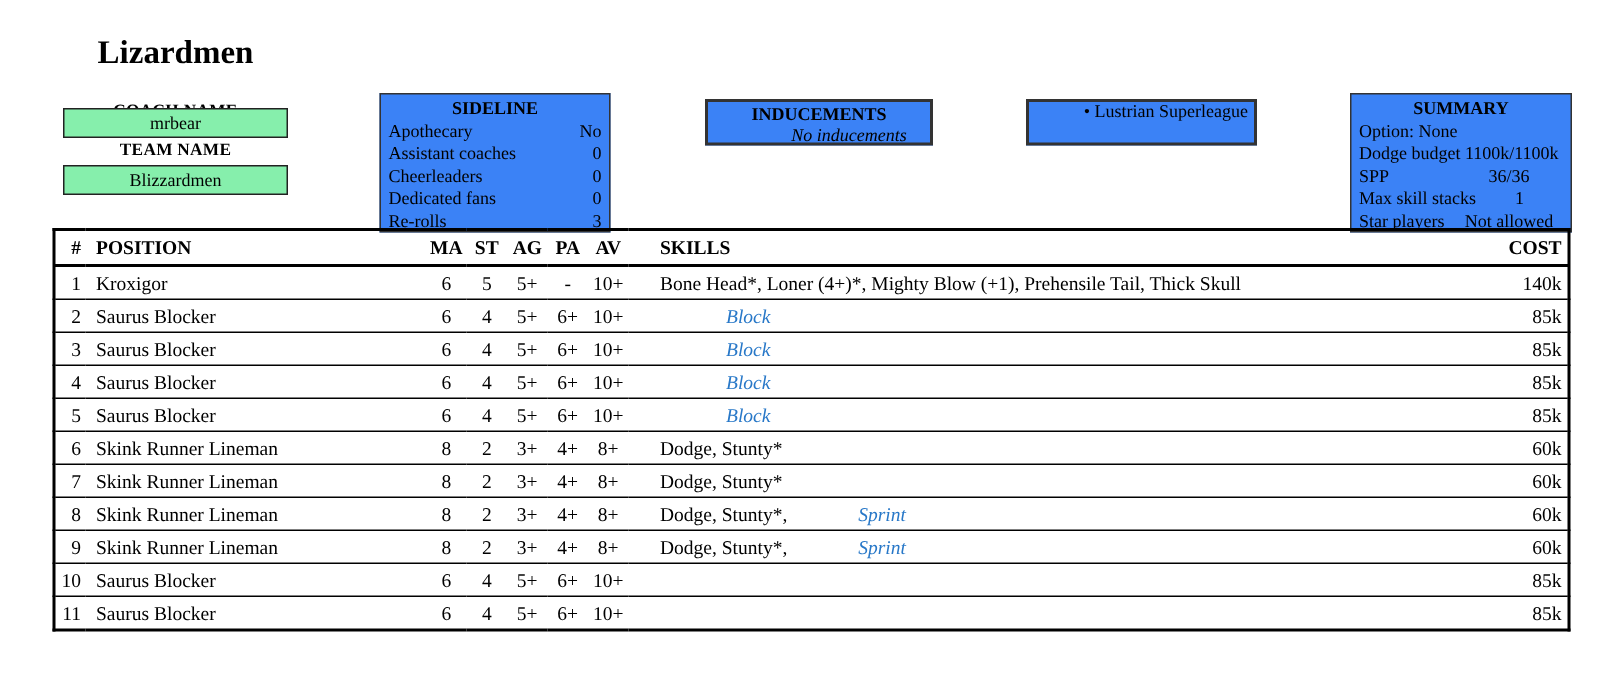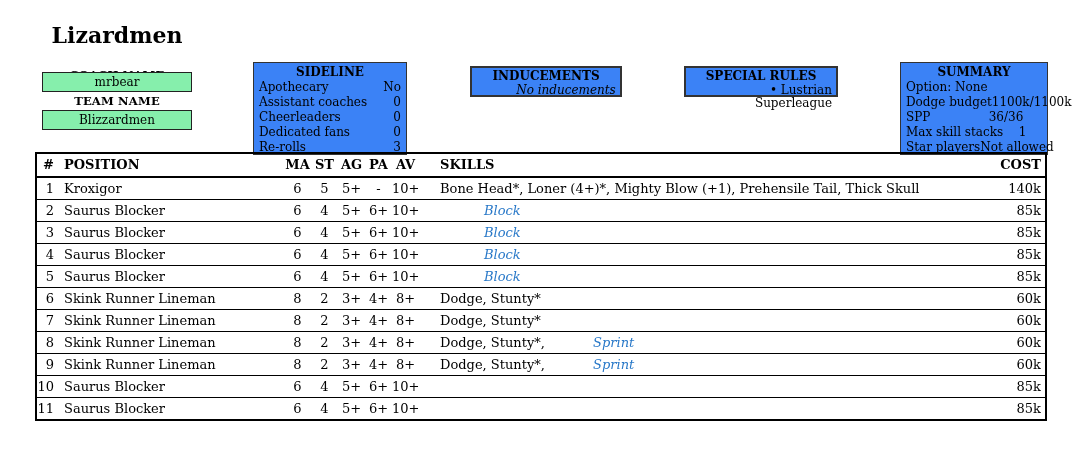--- a/index.html
+++ b/index.html
@@ -1,18 +1,18 @@
 <!DOCTYPE html>
 <html><head>
 <meta charset="utf-8">
 <style>
   * { margin: 0; padding: 0; box-sizing: border-box; }
   html, body { background: #ffffff; }
   body { font-family: "DejaVu Serif", "Liberation Serif", serif; color: #000; }
-  .page { position: relative; width: 1080px; height: 438px; background: #fff; overflow: hidden; }
+  .page { position: relative; width: 1080px; height: 438px; background: #fff; overflow: hidden; font-family: Liberation Serif, serif; }
 
   
   .team-title { position: absolute; left: 42px; top: 22px; width: 150px; text-align: center;
                 font-size: 22px; font-weight: bold; }
   .field-label { position: absolute; width: 150px; left: 42px; text-align: center;
                  font-size: 11.5px; font-weight: bold; letter-spacing: 0.2px; }
   .coach-label { top: 56px; margin-top: 12px; }
   .team-label  { top: 94px; }
   .field-box { position: absolute; left: 42px; width: 150px; height: 20px; border: 1px solid #222;
                text-align: center; font-size: 12px; line-height: 18px; background: #86efac; }
@@ -84,21 +84,20 @@
         </div>
       </div>
   </div>
 
   <div class="info-box inducements-box">
     <div class="box-title">INDUCEMENTS</div>
     <div class="inducements-text">No inducements</div>
   </div>
 
   <div class="info-box special-box">
-    <div class="box-title">SPECIAL RULES</div>
     <div>
         <div class="special-item">• Lustrian Superleague</div>
       </div>
   </div>
 
   <div class="info-box summary-box">
     <div class="box-title">SUMMARY</div>
     <div class="option-line">Option: None</div>
     <div>
         <div class="kv-row">

